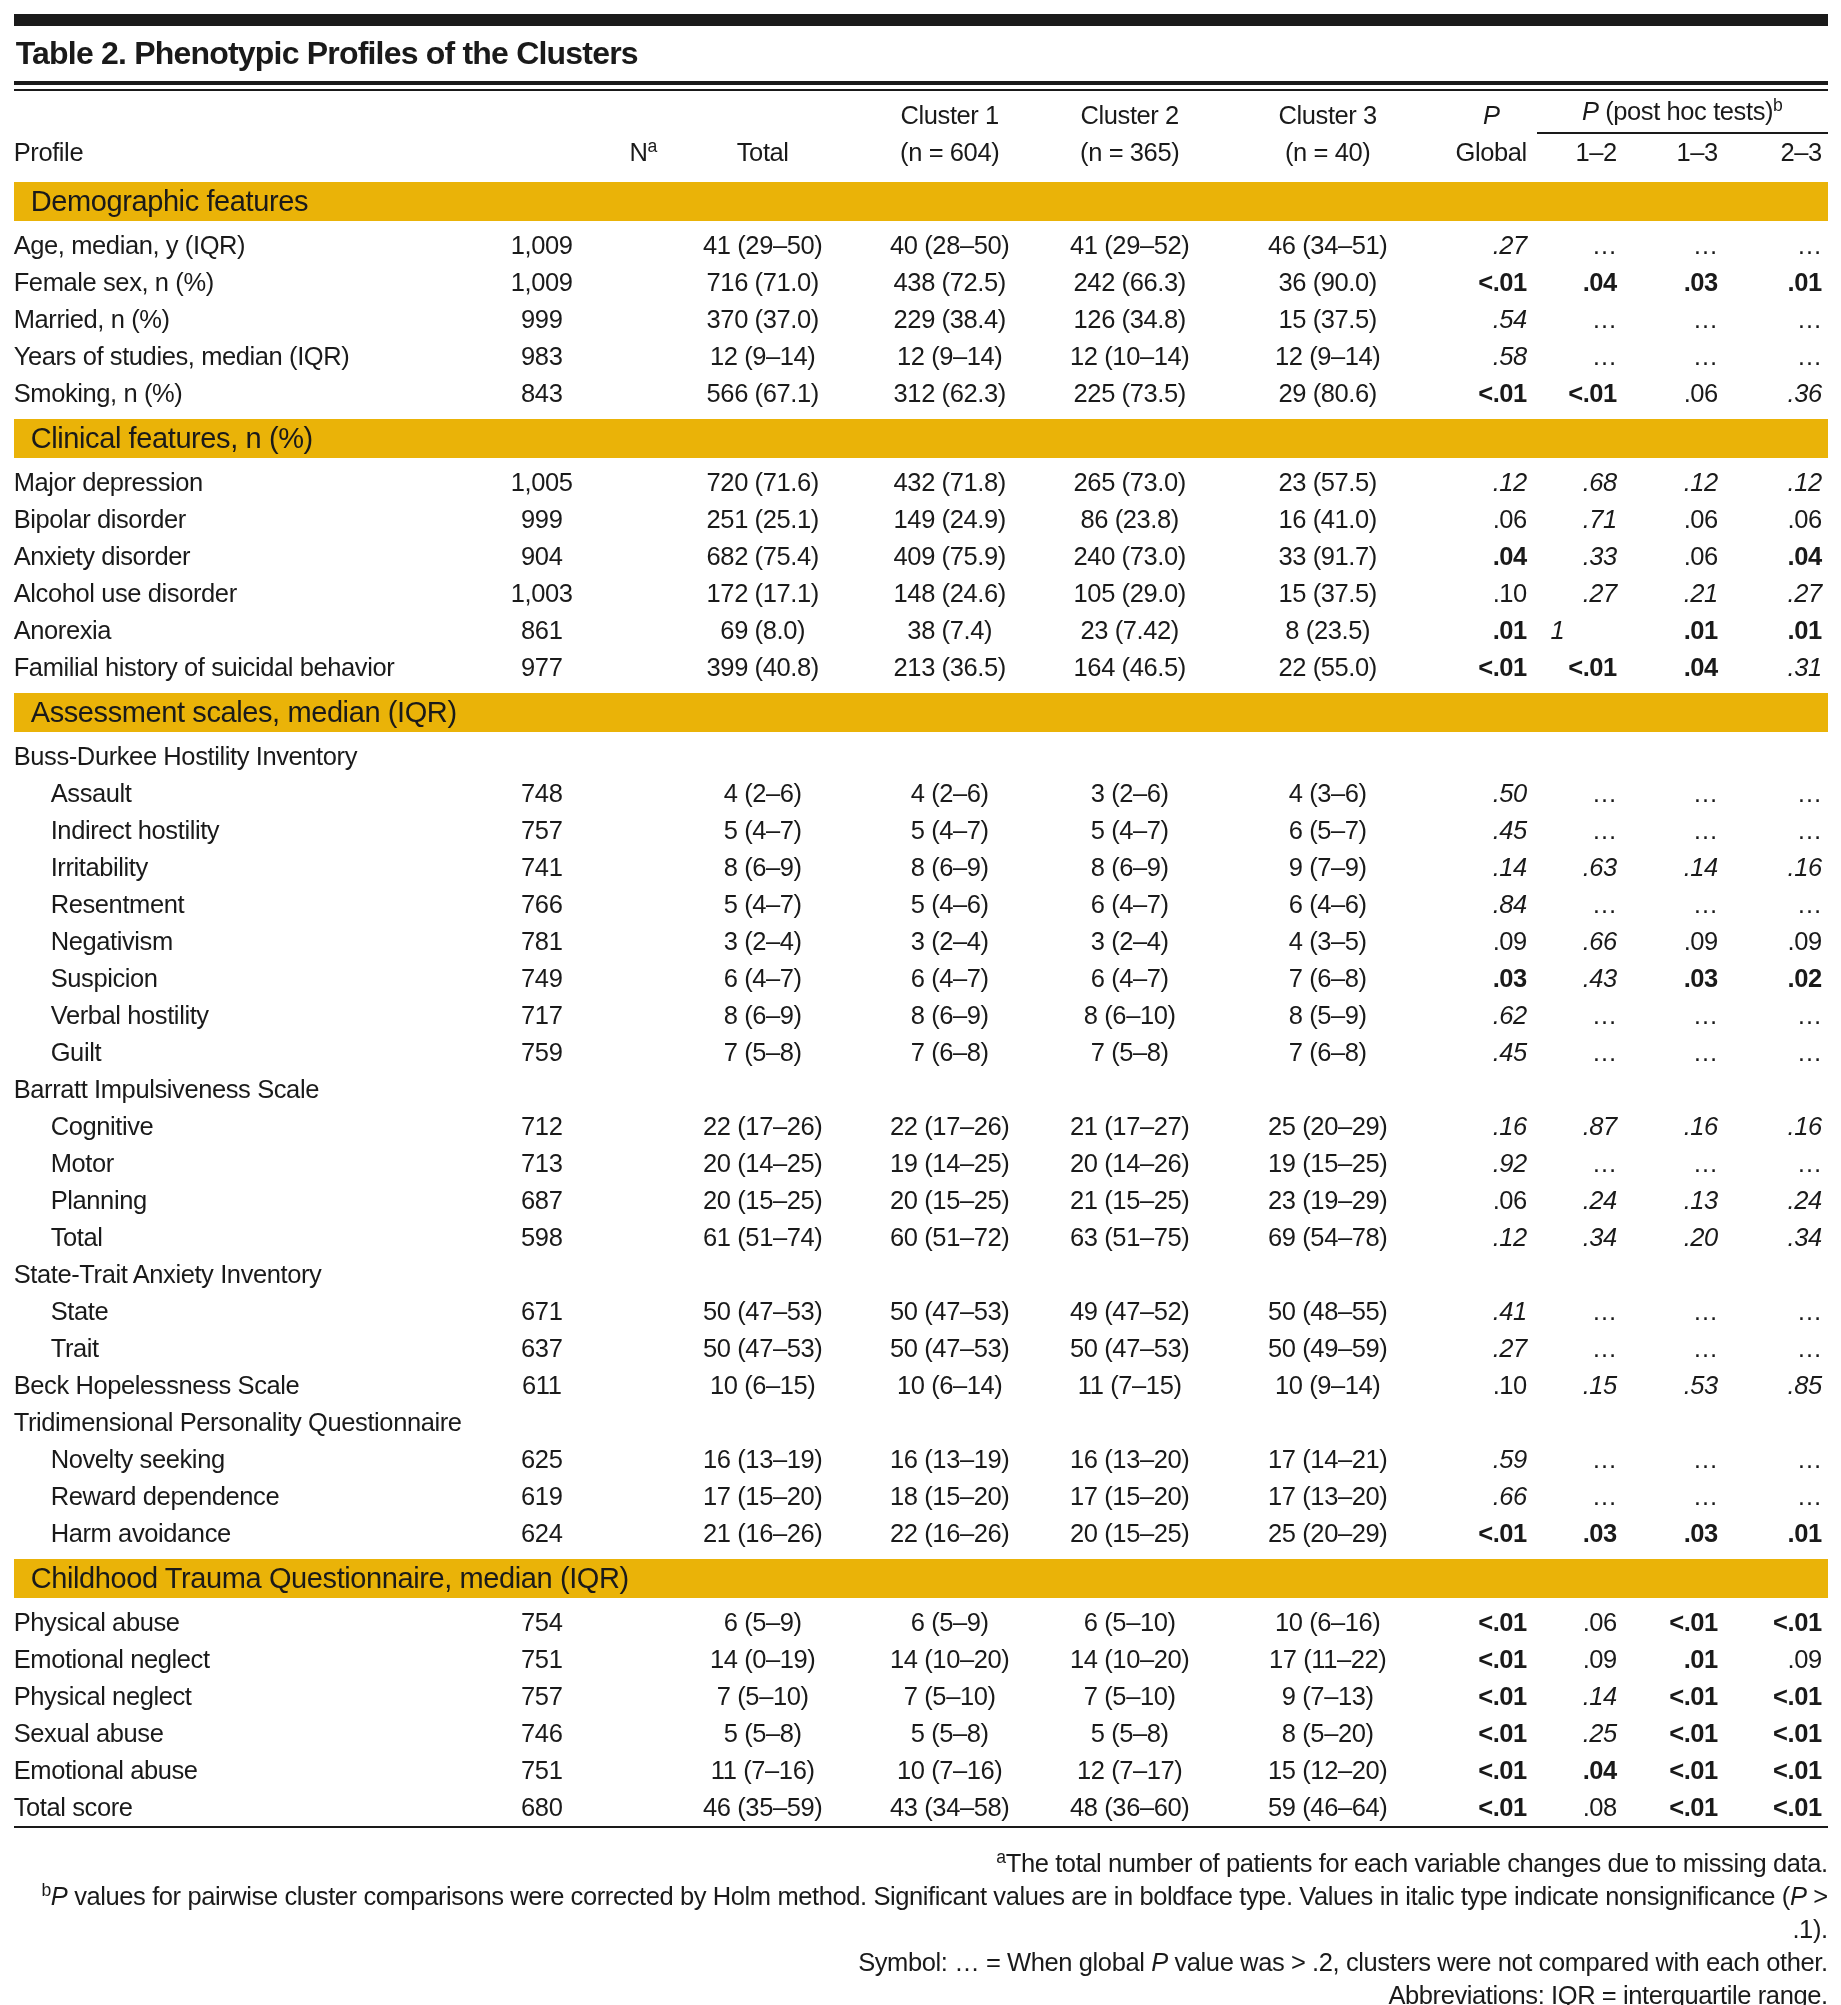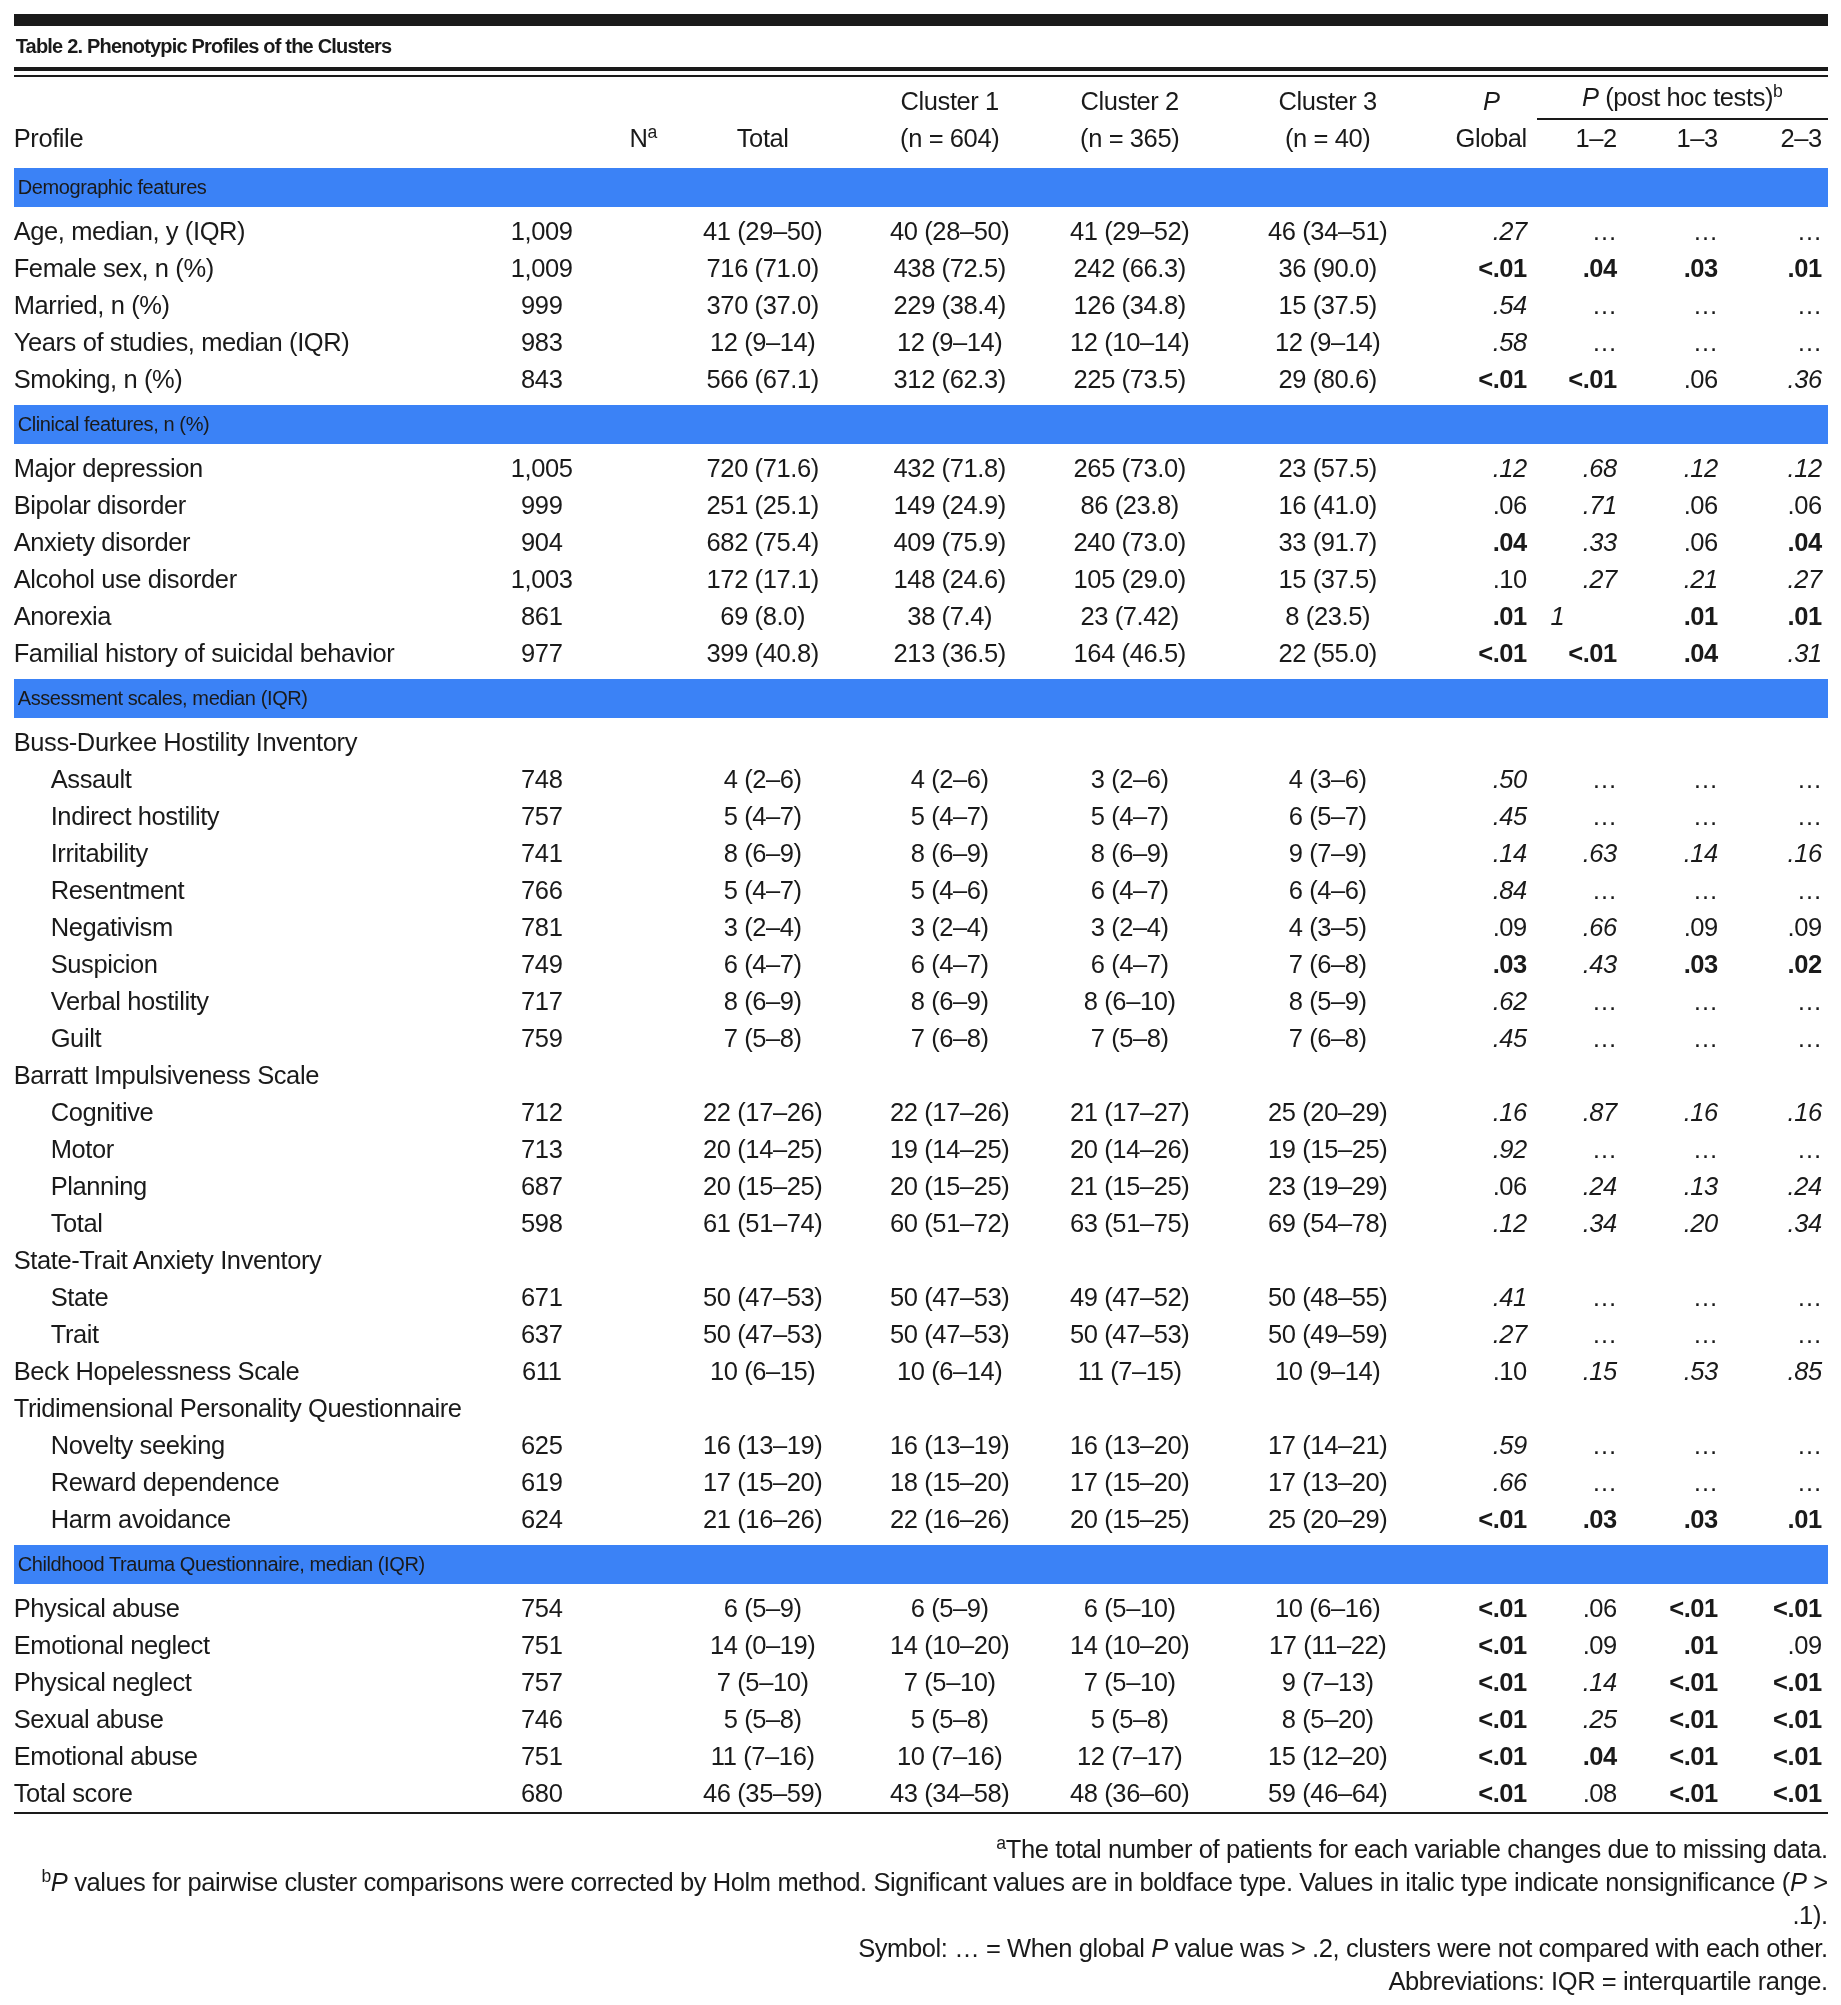--- a/index.html
+++ b/index.html
@@ -1,20 +1,20 @@
 <!DOCTYPE html>
 <html><head>
 <meta charset="utf-8">
 <style>
   html,body{margin:0;padding:0;background:#ffffff;}
   body{width:1842px;height:2005px;overflow:hidden;color:#1a1a1a;
        font-family:"Liberation Sans", sans-serif;}
   .page{padding:13.7px 13.7px 0 13.7px;}
   .topbar{height:12.7px;background:#1a1a1a;}
-  .title{font-size:20px;font-weight:bold;letter-spacing:-0.8px;margin:8.8px 0 8.8px 2px;}
+  .title{font-size:32px;font-weight:bold;letter-spacing:-0.8px;margin:8.8px 0 8.8px 2px;}
   .double-rule{height:3.9px;border-top:4.9px solid #1a1a1a;border-bottom:2px solid #1a1a1a;margin-bottom:2px;}
   table{border-collapse:collapse;table-layout:fixed;width:1814px;
         font-size:25.5px;letter-spacing:-0.4px;}
   th,td{box-sizing:border-box;padding:0;font-weight:normal;}
   thead th{vertical-align:bottom;line-height:37px;}
   thead th.profile{text-align:left;padding-bottom:3.9px;}
   thead th.n{text-align:right;padding-right:5.9px;padding-bottom:3.9px;}
   thead th.total,thead th.c1,thead th.c2,thead th.c3{text-align:center;padding-bottom:3.9px;}
   thead th.pg{text-align:right;padding-right:9.8px;padding-bottom:3.9px;}
   thead th.pg .l1{padding-right:27.4px;}
@@ -31,22 +31,22 @@
   td.profile.ind{padding-left:37px;}
   td.n{text-align:center;padding-right:5.9px;}
   td.total,td.c1,td.c2,td.c3{text-align:center;}
   td.pg{text-align:right;padding-right:9.8px;}
   td.p12{text-align:right;padding-right:9.8px;}
   td.p13{text-align:right;padding-right:9.8px;}
   td.p23{text-align:right;padding-right:5.9px;}
   td.si{font-style:italic;}
   td.sb{font-weight:bold;}
   td.sl{text-align:left;padding-left:13.7px;}
-  tr.section td{background:#3b82f6;font-size:20px;height:39px;line-height:39px;
-                padding-left:4px;border-top:7.8px solid #fff;border-bottom:6.9px solid #fff;}
+  tr.section td{background:#eab308;font-size:29px;height:39px;line-height:39px;
+                padding-left:17px;border-top:7.8px solid #fff;border-bottom:6.9px solid #fff;}
   tr.last td{border-bottom:2.9px solid #1a1a1a;}
   .footnotes{width:1814px;margin-top:19px;font-size:25.5px;line-height:33px;letter-spacing:-0.4px;text-align:right;}
   .footnote{padding-left:31px;text-indent:-31px;}
 </style>
 </head>
 <body>
 
 <div class="page">
   <div class="topbar"></div>
   <div class="title">Table 2. Phenotypic Profiles of the Clusters</div>

